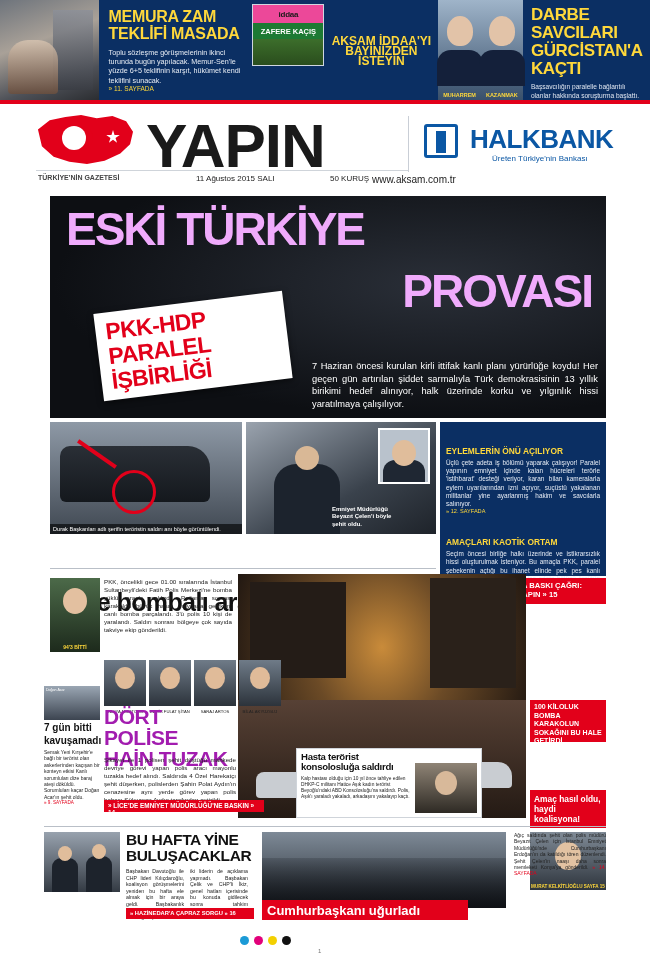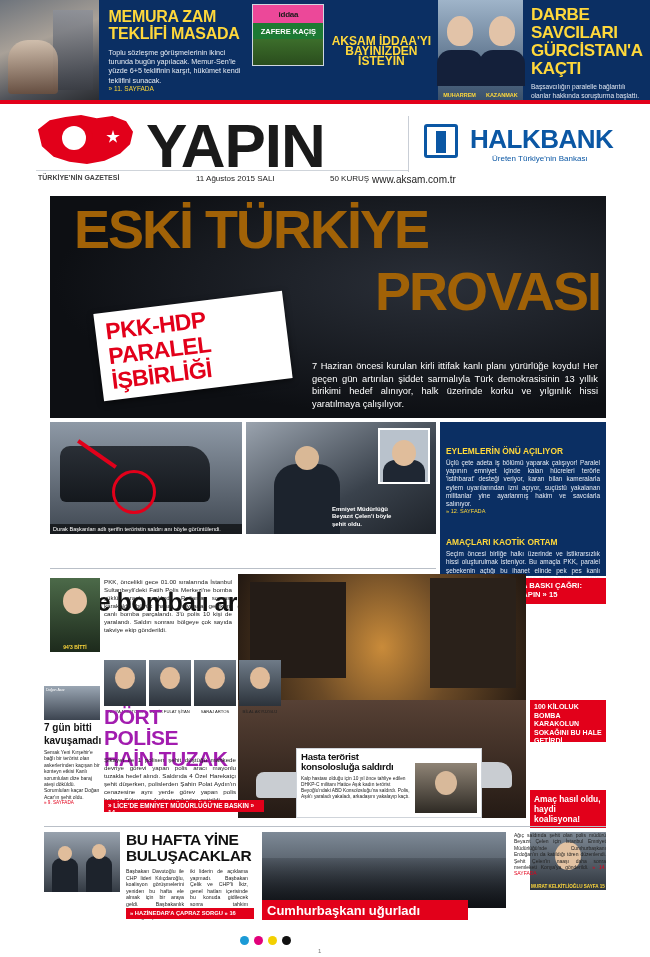--- a/index.html
+++ b/index.html
@@ -130,22 +130,22 @@
   
   .hero {
     position:absolute; left:50px; top:196px; width:556px; height:222px;
     background:#0d0f13; overflow:hidden;
   }
   .hero::before {
     content:""; position:absolute; inset:0;
     background: radial-gradient(ellipse at 70% 40%, #2a2f38 0%, #0d0f13 70%);
   }
   .hero-title {
-    position:absolute; left:16px; top:2px; width:540px;
-    color:#a16207; font-weight:bold; font-size:54px; line-height:62px;
+    position:absolute; left:8px; top:2px; width:540px;
+    color:#f0abfc; font-weight:bold; font-size:46px; line-height:62px;
     letter-spacing:-2px; text-align:right;
   }
   .hero-title .l1 { display:block; text-align:left; padding-left:8px;}
   .hero-title .l2 { display:block; text-align:right; padding-right:6px;}
   .badge {
     position:absolute; left:48px; top:106px; width:190px; height:88px;
     background:#fff; transform: rotate(-7deg);
     box-shadow: 0 2px 6px rgba(0,0,0,.5);
     display:flex; flex-direction:column; justify-content:center;
     padding-left:10px;

